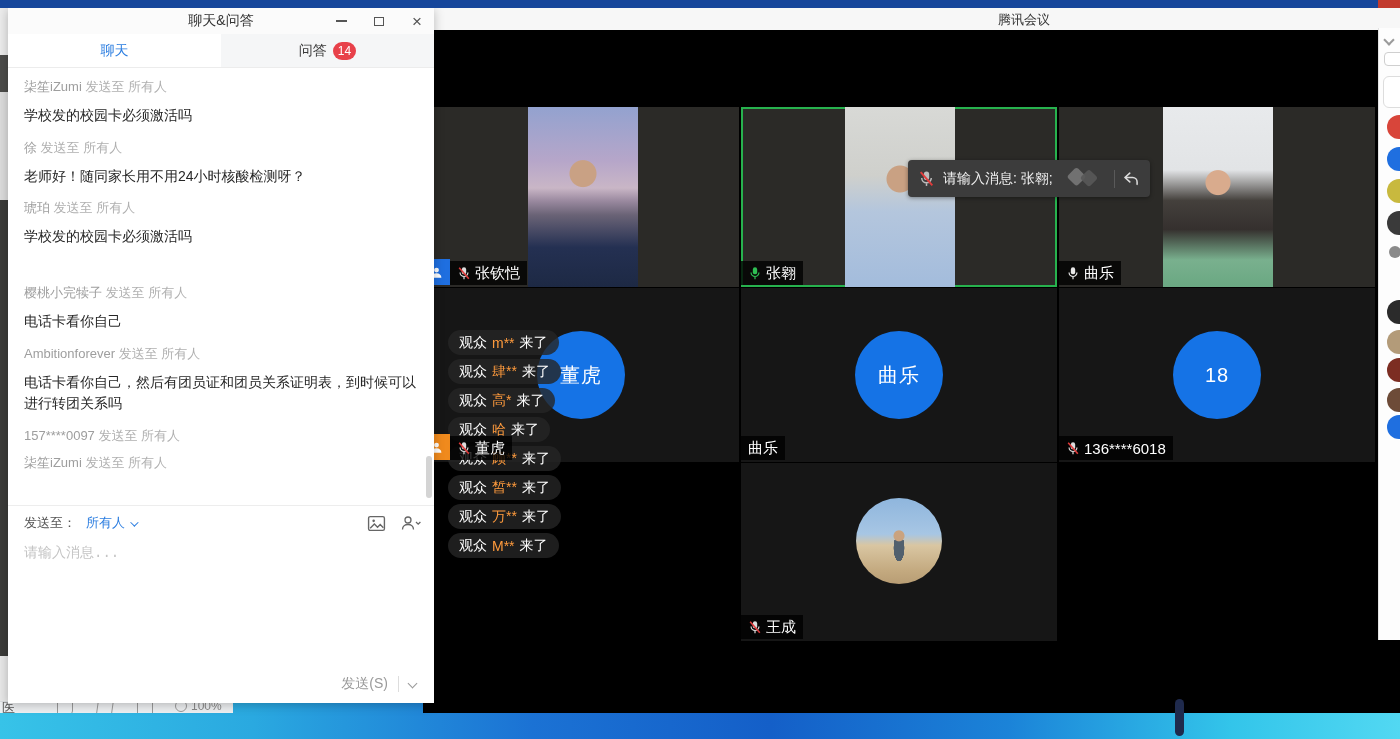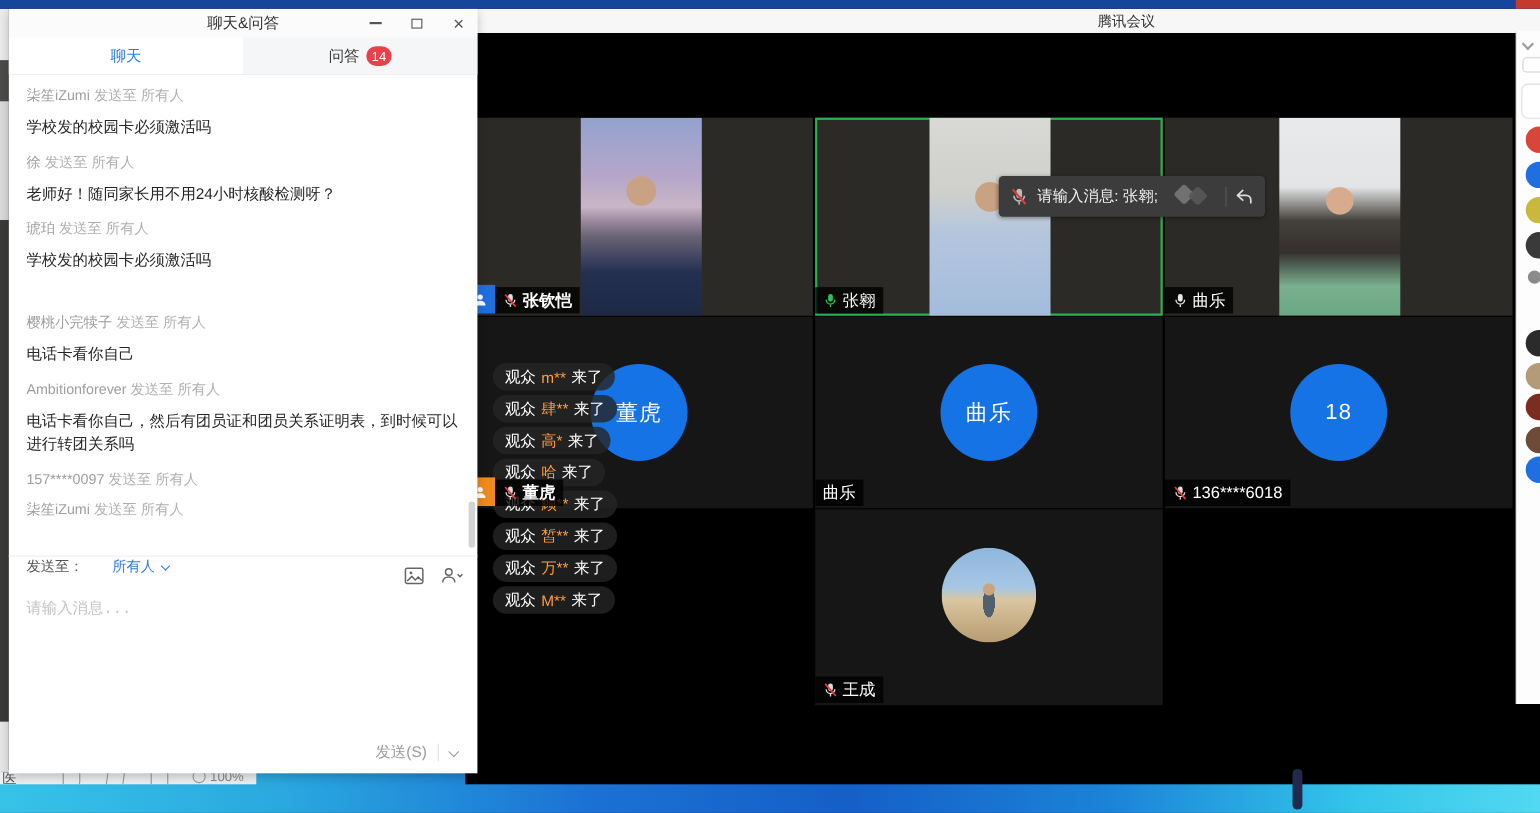--- a/index.html
+++ b/index.html
@@ -49,21 +49,21 @@
 
   .chat-messages { flex:1 1 auto; overflow:hidden; padding:10px 12px 0 16px; position:relative; }
   .msg-sender { font-size:13px; color:#9e9e9e; margin-bottom:9px; }
   .msg-sender .sname {}
   .msg-sender .sto { color:#b0b0b0; }
   .msg-text { font-size:14px; color:#262626; line-height:1.55; margin-bottom:12px; word-break:break-all; }
   .msg-gap { height:24px; }
   .chat-scrollthumb { position:absolute; right:2px; top:388px; width:6px; height:42px; background:#d4d4d4; border-radius:3px; }
 
   .chat-compose { flex:0 0 198px; border-top:1px solid #ededed; position:relative; }
-  .compose-row { display:flex; height:34px; padding:0 12px 0 16px;gap:16px; }
+  .compose-row { display:flex; align-items:center; height:34px; padding:0 12px 0 16px; }
   .sendto-label { font-size:13px; color:#555; }
   .sendto-value { font-size:13px; color:#2b7de0; margin-left:10px; }
   .chev { display:inline-block; width:6px; height:6px; border-right:1.5px solid #2b7de0; border-bottom:1.5px solid #2b7de0; transform:rotate(45deg) translateY(-2px); margin-left:5px; }
   .compose-icons { margin-left:auto; display:flex; align-items:center; gap:14px; }
   .compose-input { width:100%; height:70px; border:none; outline:none; resize:none; padding:4px 16px; font-size:14px; font-family:Liberation Mono, monospace; color:#333; background:transparent; }
   .compose-input::placeholder { color:#c4c4c4; }
   .send-row { position:absolute; right:10px; bottom:6px; display:flex; align-items:center; }
   .send-btn { font-size:14px; color:#9a9a9a; padding:4px 10px; }
   .send-divider { width:1px; height:16px; background:#ddd; }
   .send-chev { width:7px; height:7px; border-right:1.5px solid #9a9a9a; border-bottom:1.5px solid #9a9a9a; transform:rotate(45deg); margin:0 8px 2px 10px; }
@@ -87,21 +87,21 @@
       linear-gradient(180deg,#93a2cf 0%,#b6a6c9 30%,#c9b6c6 45%,#9b8aa0 52%,#6a6376 60%,#243052 78%,#1d2944 100%); }
   .tile.c1.row1 .vstrip { left:105px; }
   .vstrip.v2 { background:
       radial-gradient(circle at 50% 40%, #c9a183 0 13px, rgba(201,161,131,0) 14px),
       linear-gradient(180deg,#d8d9d6 0%,#cfd0cc 38%,#b4c6dd 58%,#a3bcdc 100%); }
   .vstrip.v3 { background:
       radial-gradient(circle at 50% 42%, #d9ab8d 0 12px, rgba(217,171,141,0) 13px),
       linear-gradient(180deg,#e8eaec 0%,#e2e4e6 35%,#44403c 52%,#35302e 68%,#79b08e 85%,#6aa882 100%); }
 
   .name-label { position:absolute; left:0; bottom:2px; height:24px; background:rgba(0,0,0,.78); color:#fff; font-size:15px; display:flex; align-items:center; padding:0 7px; gap:4px; z-index:3; }
-  .name-label.with-badge { left:27px;font-weight:bold; }
+  .name-label.with-badge { left:27px; }
   .role-badge { position:absolute; left:0; bottom:2px; width:27px; height:26px; display:flex; align-items:center; justify-content:center; z-index:3; }
   .role-badge.blue { background:#1f6fe0; }
   .role-badge.orange { background:#f08a1d; }
 
   .avatar-circle { position:absolute; left:50%; top:50%; transform:translate(-50%,-50%); width:88px; height:88px; border-radius:50%; background:#1573e6; color:#fff; font-size:20px; display:flex; align-items:center; justify-content:center; letter-spacing:1px; }
   .photo-circle { position:absolute; left:50%; top:44%; transform:translate(-50%,-50%); width:86px; height:86px; border-radius:50%; background:
       radial-gradient(circle at 50% 44%, #caa37f 0 5px, rgba(202,163,127,0) 6px),
       radial-gradient(ellipse 9px 22px at 50% 58%, #51606e 0 60%, rgba(81,96,110,0) 62%),
       linear-gradient(180deg,#8fb6dd 0%,#a7c6e4 42%,#d9c6a2 55%,#c3a97f 85%,#b89d74 100%); }
 

